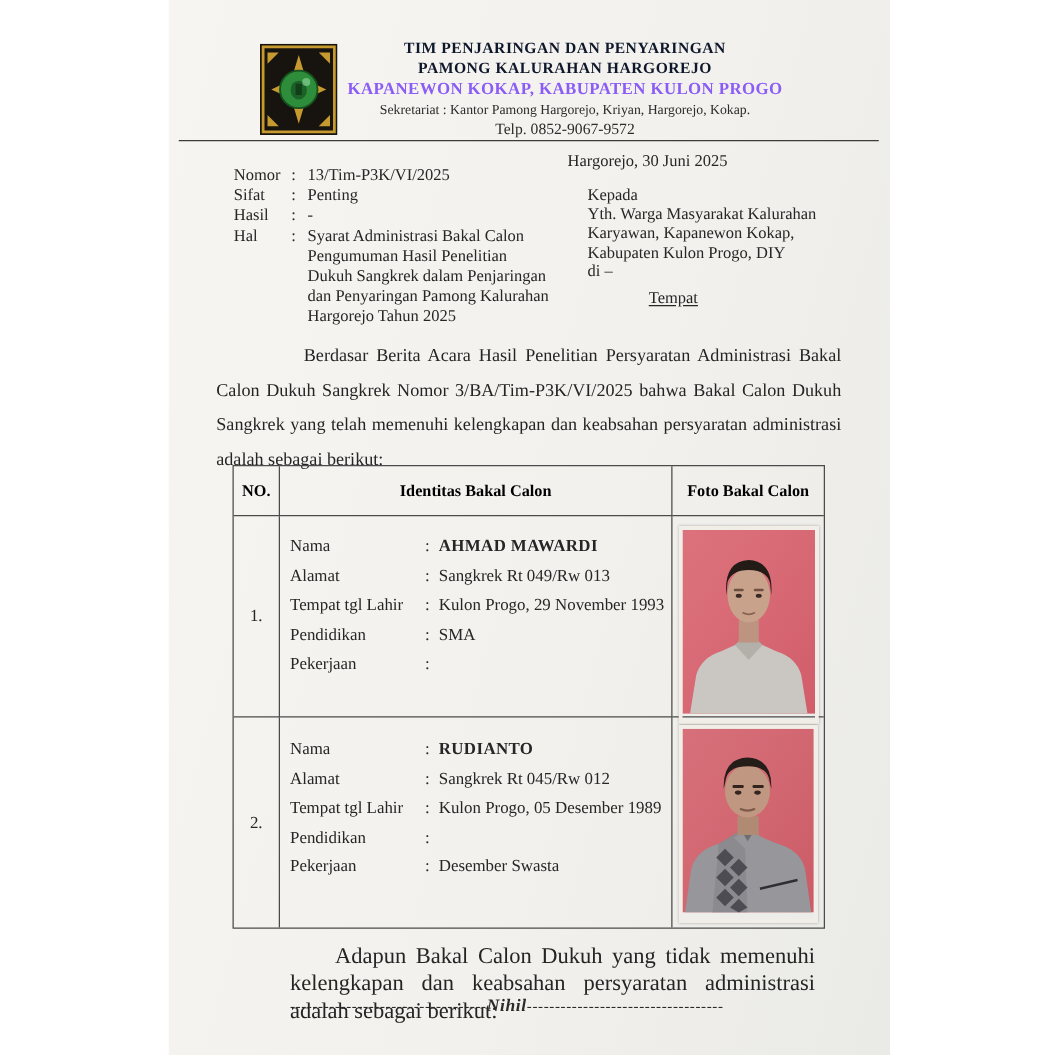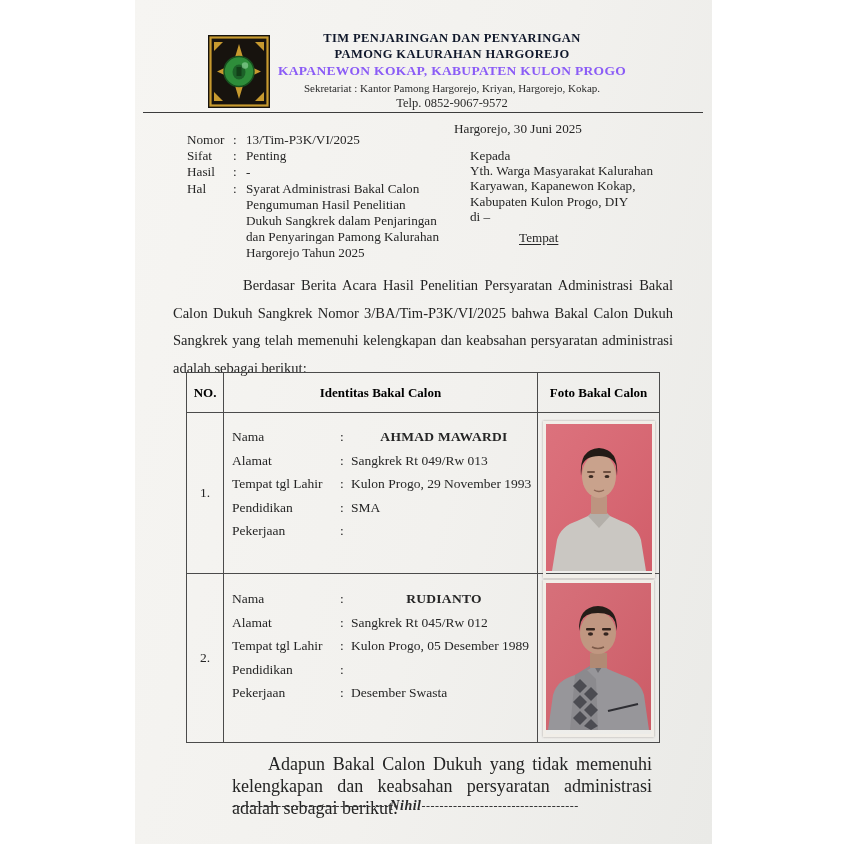--- a/index.html
+++ b/index.html
@@ -43,21 +43,21 @@
   .cell.lastrow { border-bottom:none; }
   .hdr { display:flex; align-items:center; justify-content:center;
     font-weight:bold; font-size:13px; color:#000000; }
   .no-cell { display:flex; align-items:center; justify-content:center; font-size:13.5px; }
   .fields { padding:12px 0 16px 8px; }
   .fields.r2 { padding-top:13px; }
   .frow { display:flex; height:23.5px; line-height:23.5px; font-size:13.5px; }
   .flab { width:108px; flex:none; }
   .fcol { width:11px; flex:none; }
   .fval { flex:1; }
-  .fname { font-weight:bold; letter-spacing:.3px;text-align:center; }
+  .fname { font-weight:bold; letter-spacing:.3px; }
   .photo-cell { display:flex; justify-content:center; align-items:flex-start; }
   .photo { border:3px solid #f1eee8; box-shadow:0 0 2px rgba(90,80,70,.45); }
   .photo.p1 { margin-top:8px; }
   .photo.p2 { margin-top:6px; }
 
   
   .closing-par { position:absolute; left:232px; top:753px; width:420px; font-size:18px;
     line-height:22px; text-align:justify; text-indent:36px; color:#242424; }
   .nihil-line { position:absolute; left:232px; top:798px; width:420px; 
     font-size:12px; letter-spacing:.5px; color:#2a2a2a; white-space:nowrap; }

